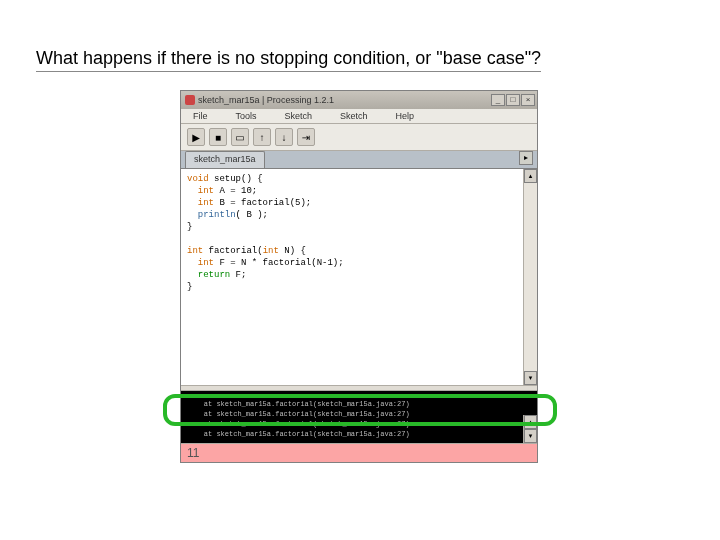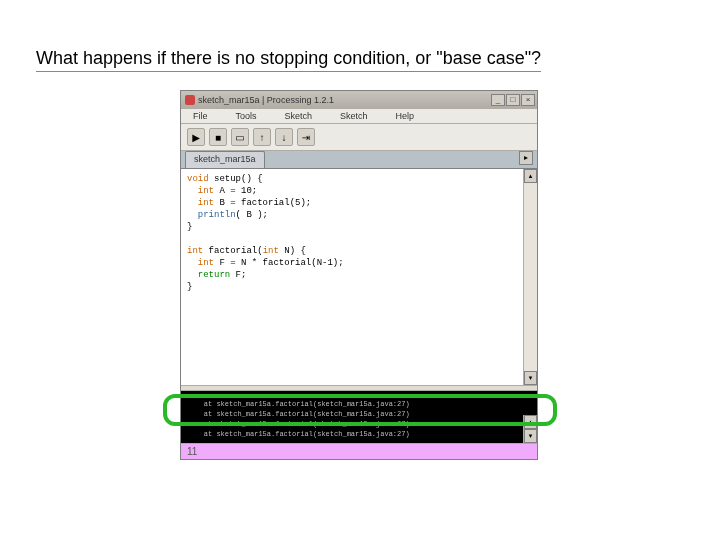--- a/index.html
+++ b/index.html
@@ -131,22 +131,22 @@
   .console {
     flex: 1;
     background: #000; color: #bbb;
     font-family: "Courier New", monospace;
     font-size: 7px; line-height: 10px;
     padding: 4px 6px;
     white-space: pre;
     overflow: hidden;
   }
   .statusbar {
-    background: #f0abfc;
-    font-size: 10px; color: #555;
+    background: #fca5a5;
+    font-size: 12px; color: #555;
     padding: 2px 6px;
     border-top: 1px solid #b0aca4;
   }
   .highlight-ring {
     position: absolute;
     border: 4px solid #28b828;
     border-radius: 12px;
     pointer-events: none;
   }
 </style>

